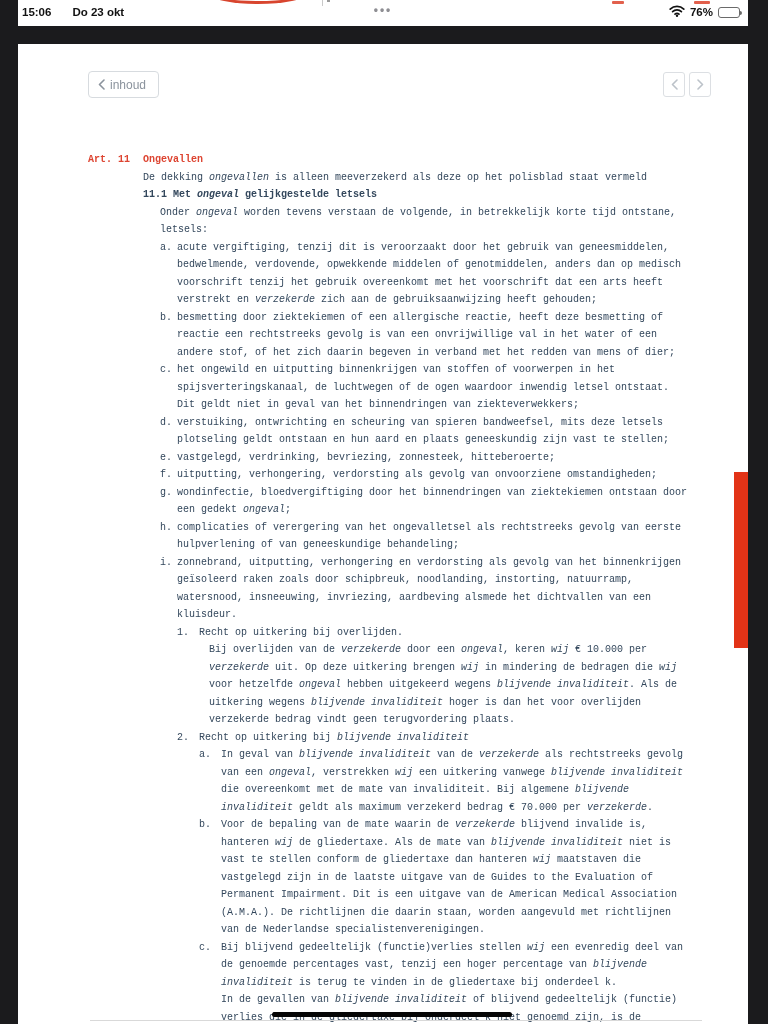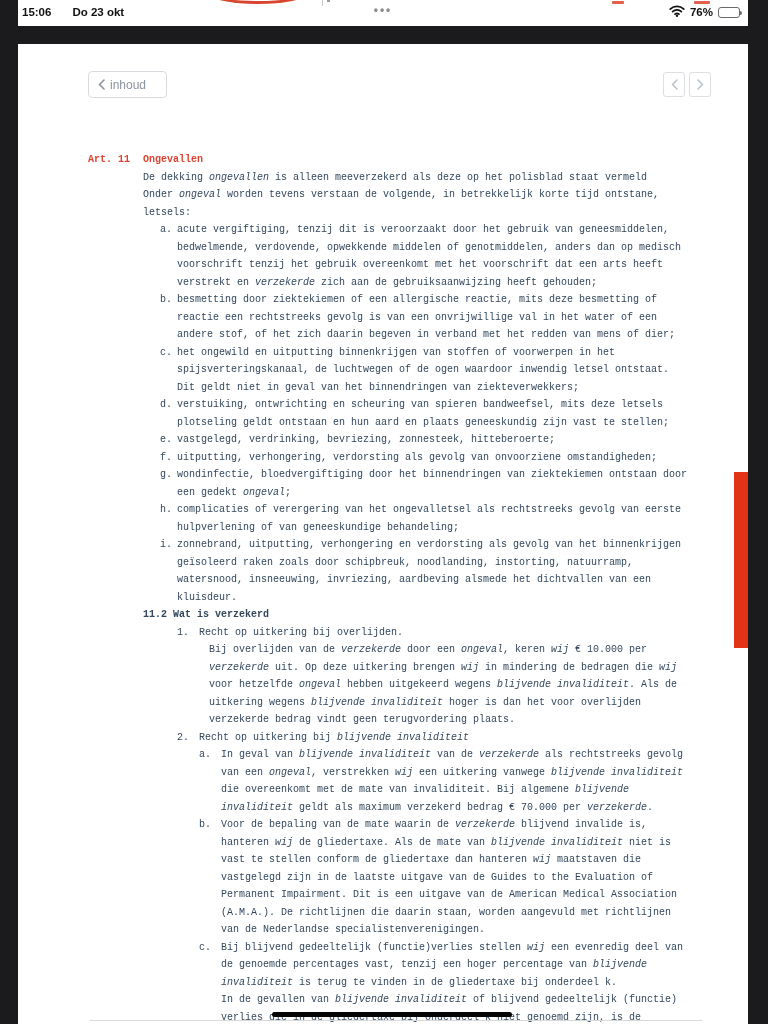--- a/index.html
+++ b/index.html
@@ -22,39 +22,39 @@
               font-size:11.5px; font-weight:bold; color:#111; }
   .battery { position:relative; width:22px; height:11px; border:1px solid #6a6a6a; border-radius:3px; padding:1px; }
   .battery-fill { height:100%; width:74%; background:#0b0b0b; border-radius:1.5px; }
   .battery-tip { position:absolute; right:-3px; top:3px; width:2px; height:4px; background:#6a6a6a;
                  border-radius:0 2px 2px 0; }
   .red-mark { position:absolute; top:1px; height:3px; background:#e2604c; border-radius:1px; }
 
   
   .page { position:absolute; left:18px; top:44px; width:730px; height:980px; background:#ffffff; overflow:hidden; }
 
-  .btn-back { position:absolute; left:70px; top:27px; height:27px; padding:0 20px 0 9px;
+  .btn-back { position:absolute; left:70px; top:27px; height:27px; padding:0 12px 0 9px;
               display:flex; align-items:center; gap:5px; background:#fff;
               border:1px solid #d7dbdf; border-radius:4px; color:#8b939d; font-size:12px; cursor:pointer; }
   .nav-btn { position:absolute; top:28px; width:22px; height:25px; background:#fff;
              border:1px solid #dcdfe3; border-radius:3px; display:flex; align-items:center;
              justify-content:center; cursor:pointer; }
   .nav-prev { left:645px; } .nav-next { left:671px; }
 
   .red-tab { position:absolute; right:0; top:428px; width:14px; height:176px; background:#e23317; }
 
   
   .doc { position:absolute; left:70px; top:107px; width:620px;
          color:#33475c; font-size:10px; line-height:17.5px;font-family:Liberation Mono, monospace; }
   .art-row { display:flex; }
   .art-no { width:55px; flex:none; color:#dd4431; font-weight:bold; }
   .art-title { color:#dd4431; font-weight:bold; }
   .doc-body { margin-left:55px; width:545px; }
   .h-sub { font-weight:bold; }
-  .lead { margin-left:0; }
+  .lead { margin-left:17px; }
   .alist { margin-left:17px; }
   .li { display:flex; }
   .li .m { width:17px; flex:none; }
   .li .t { flex:1; }
   .nlist { margin-left:34px; }
   .ni { }
   .ni-head { display:flex; }
   .ni-head .m { width:22px; flex:none; }
   .ni-head .t { flex:1; }
   .ni-body { margin-left:32px; }
@@ -134,30 +134,31 @@
 
     <div class="doc">
       <div class="art-row">
         <span class="art-no">Art. 11</span>
         <span class="art-title">Ongevallen</span>
       </div>
 
       <div class="doc-body">
         <div>De dekking <i>ongevallen</i> is alleen meeverzekerd als deze op het polisblad staat vermeld</div>
 
+        <div class="h-sub">11.1 Met <i>ongeval</i> gelijkgestelde letsels</div>
         <div class="lead">Onder <i>ongeval</i> worden tevens verstaan de volgende, in betrekkelijk korte tijd ontstane, letsels:</div>
 
         <div class="alist">
           <div class="li">
             <span class="m">a.</span>
             <span class="t">acute vergiftiging, tenzij dit is veroorzaakt door het gebruik van geneesmiddelen, bedwelmende, verdovende, opwekkende middelen of genotmiddelen, anders dan op medisch voorschrift tenzij het gebruik overeenkomt met het voorschrift dat een arts heeft verstrekt en <i>verzekerde</i> zich aan de gebruiksaanwijzing heeft gehouden;</span>
           </div>
           <div class="li">
             <span class="m">b.</span>
-            <span class="t">besmetting door ziektekiemen of een allergische reactie, mits deze besmetting of reactie een rechtstreeks gevolg is van een onvrijwillige val in het water of een andere stof, of het zich daarin begeven in verband met het redden van mens of dier;</span>
+            <span class="t">besmetting door ziektekiemen of een allergische reactie, heeft deze besmetting of reactie een rechtstreeks gevolg is van een onvrijwillige val in het water of een andere stof, of het zich daarin begeven in verband met het redden van mens of dier;</span>
           </div>
           <div class="li">
             <span class="m">c.</span>
             <span class="t">het ongewild en uitputting binnenkrijgen van stoffen of voorwerpen in het spijsverteringskanaal, de luchtwegen of de ogen waardoor inwendig letsel ontstaat. Dit geldt niet in geval van het binnendringen van ziekteverwekkers;</span>
           </div>
           <div class="li">
             <span class="m">d.</span>
             <span class="t">verstuiking, ontwrichting en scheuring van spieren bandweefsel, mits deze letsels plotseling geldt ontstaan en hun aard en plaats geneeskundig zijn vast te stellen;</span>
           </div>
           <div class="li">
@@ -175,21 +176,20 @@
           <div class="li">
             <span class="m">h.</span>
             <span class="t">complicaties of verergering van het ongevalletsel als rechtstreeks gevolg van eerste hulpverlening of van geneeskundige behandeling;</span>
           </div>
           <div class="li">
             <span class="m">i.</span>
             <span class="t">zonnebrand, uitputting, verhongering en verdorsting als gevolg van het binnenkrijgen geïsoleerd raken zoals door schipbreuk, noodlanding, instorting, natuurramp, watersnood, insneeuwing, invriezing, aardbeving alsmede het dichtvallen van een kluisdeur.</span>
           </div>
         </div>
 
-        <div class="h-sub">11.2 Wat is verzekerd</div>
 
         <div class="nlist">
           <div class="ni">
             <div class="ni-head">
               <span class="m">1.</span>
               <span class="t">Recht op uitkering bij overlijden.</span>
             </div>
             <div class="ni-body">Bij overlijden van de <i>verzekerde</i> door een <i>ongeval</i>, keren <i>wij</i> € 10.000 per <i>verzekerde</i> uit. Op deze uitkering brengen <i>wij</i> in mindering de bedragen die <i>wij</i> voor hetzelfde <i>ongeval</i> hebben uitgekeerd wegens <i>blijvende invaliditeit</i>. Als de uitkering wegens <i>blijvende invaliditeit</i> hoger is dan het voor overlijden verzekerde bedrag vindt geen terugvordering plaats.</div>
           </div>
 

